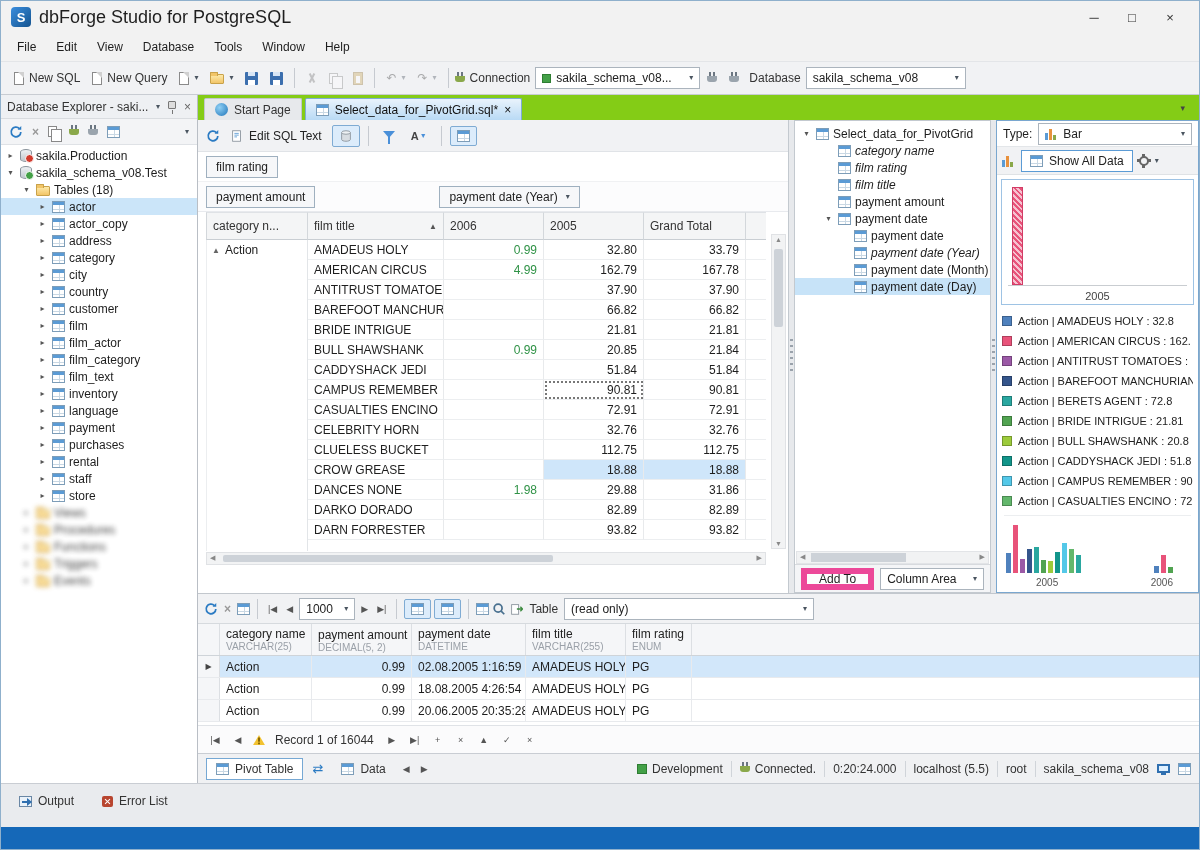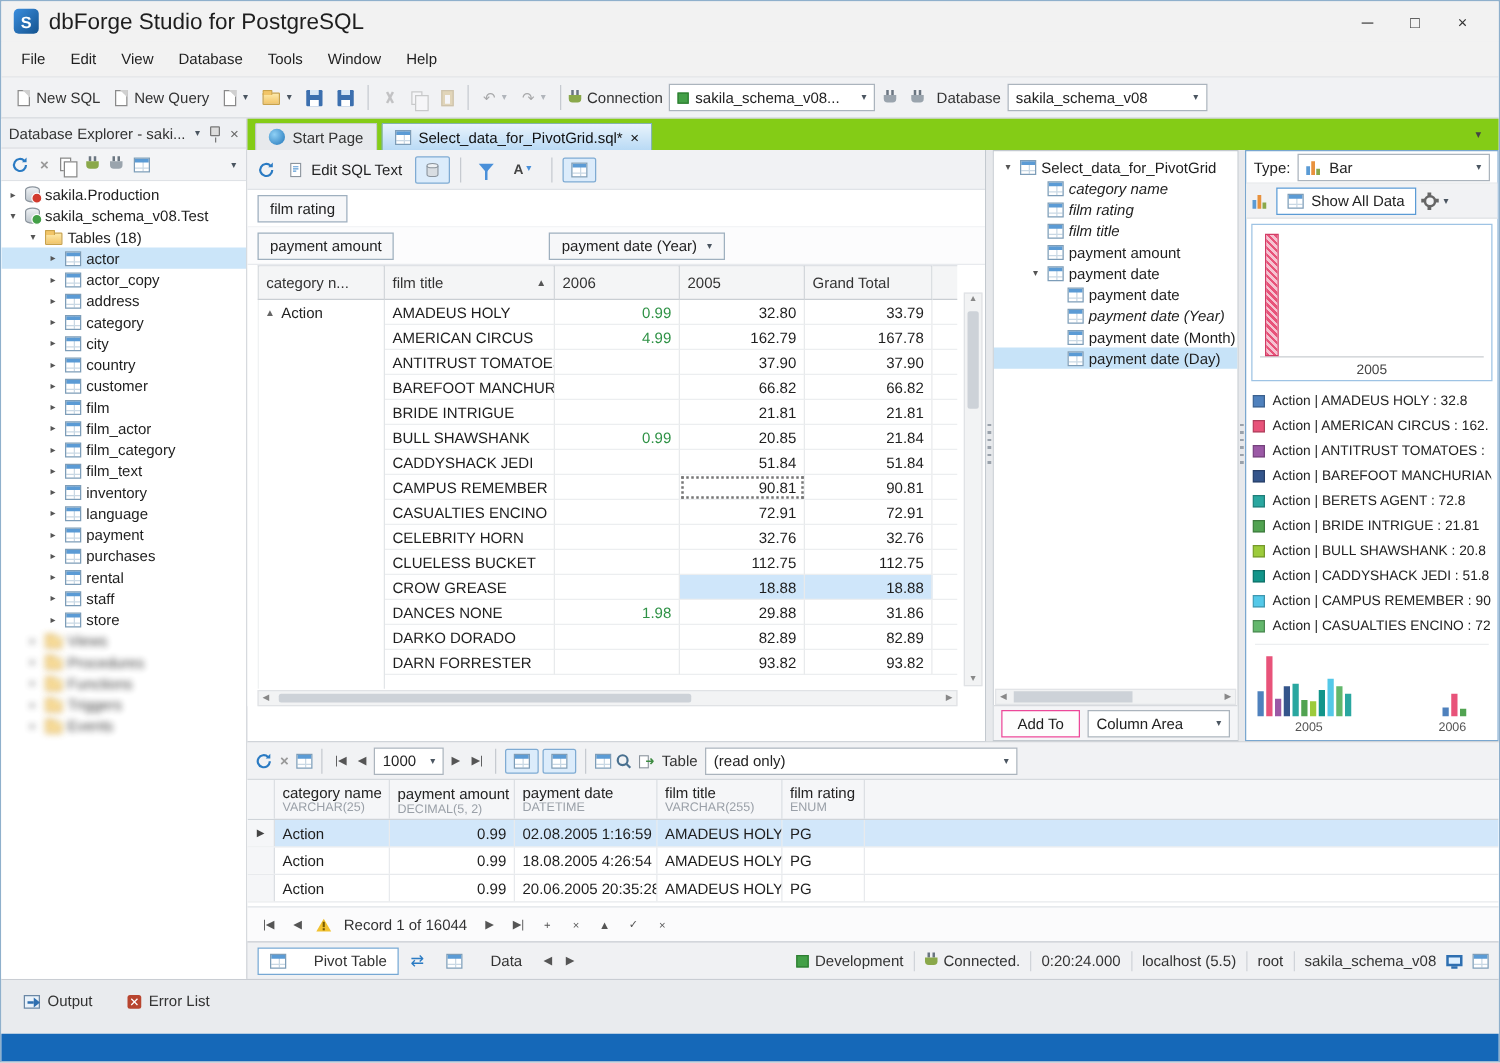--- a/index.html
+++ b/index.html
@@ -141,21 +141,21 @@
 .frow{display:flex;align-items:center;gap:4px;height:17px;white-space:nowrap;overflow:hidden}
 .frow .tw{width:11px;text-align:center;font-size:8px;color:#555;flex:none}
 .frow.sel{background:#c7e3f8}
 .lvl1{padding-left:28px}.lvl2{padding-left:44px}
 .it{font-style:italic}
 .fscroll{height:13px;margin:0 1px;background:#f1f2f3;border:1px solid #e2e4e7;position:relative;flex:none}
 .fscroll .arr{position:absolute;top:1px;font-size:7px;color:#888}
 .fscroll .arr.l{left:3px}.fscroll .arr.r{right:3px}
 .fscroll .fthumb{position:absolute;left:14px;top:1px;bottom:1px;width:95px;background:#cdd2d8}
 .ffooter{height:28px;display:flex;align-items:center;gap:6px;padding:0 6px;border-top:1px solid #d7dade;background:#f4f5f7;flex:none}
-.addto{height:22px;padding:0 12px;background:#fdfdfd;border:1px solid #ec4899;display:flex;align-items:center;white-space:nowrap}
+.addto{height:22px;padding:0 12px;background:#fdfdfd;border:6px solid #ec4899;display:flex;align-items:center;white-space:nowrap}
 .ffooter .combo{flex:1}
 
 
 .chart{flex:1;min-width:0;background:#fff;border:1px solid #7aa7cf;display:flex;flex-direction:column}
 .crow1{height:26px;display:flex;align-items:center;gap:6px;padding:0 6px;border-bottom:1px solid #e3e6e9;flex:none}
 .crow1 .combo{flex:1}
 .crow2{height:28px;display:flex;align-items:center;gap:6px;padding:0 5px;background:#f1f2f4;border-bottom:1px solid #dfe2e5;flex:none}
 .showall{height:22px;display:flex;align-items:center;gap:6px;padding:0 8px;background:#fff;border:1px solid #5b9bd5;color:#222;white-space:nowrap}
 .plot{margin:4px;height:126px;border:1px solid #9ec3e4;position:relative;background:#fff;flex:none}
 .baseline{position:absolute;left:6px;right:6px;bottom:18px;height:1px;background:#c9cdd1}
@@ -183,21 +183,21 @@
 .dh .tp{color:#9aa0a8;font-size:10px}
 .ind{width:22px;flex:none;background:#f5f6f8;border-right:1px solid #dcdfe3;display:flex;align-items:center;justify-content:center;color:#444;font-size:8px}
 .drow{display:flex;height:22px;border-bottom:1px solid #e8eaed}
 .dc{border-right:1px solid #e8eaed;display:flex;align-items:center;padding:0 6px;white-space:nowrap;overflow:hidden}
 .c0{width:92px;flex:none}.c1{width:100px;flex:none;justify-content:flex-end}.c2{width:114px;flex:none}.c3{width:100px;flex:none}.c4{width:66px;flex:none}.cr{flex:1;border-right:none}
 .drow.sel .dc{background:#d2e7fa}
 .recordbar{height:28px;display:flex;align-items:center;gap:5px;padding:0 8px;background:#fbfbfc;border-top:1px solid #e0e3e7;flex:none}
 .rnav{min-width:18px;height:18px;display:flex;align-items:center;justify-content:center;color:#555;font-size:9px}
 .rtext{color:#333;padding:0 4px}
 .bottombar{height:30px;display:flex;align-items:center;gap:5px;padding:0 8px;background:#f0f1f3;border-top:1px solid #c9cdd3;flex:none}
-.btab{height:22px;display:flex;align-items:center;gap:22px;padding:0 9px;color:#333;white-space:nowrap}
+.btab{height:22px;display:flex;align-items:center;gap:6px;padding:0 9px;color:#333;white-space:nowrap}
 .btab.active{background:#fff;border:1px solid #76a8d4}
 .swapbtn{color:#2b7bc3;font-size:13px;padding:0 4px}
 .pager{font-size:9px;color:#555;padding:0 3px}
 .status{margin-left:auto;display:flex;align-items:center;gap:8px}
 .sitem{display:flex;align-items:center;gap:5px;white-space:nowrap;color:#333}
 .ssep{width:1px;height:16px;background:#d0d4d9}
 
 
 .dock{height:44px;background:#e9ebee;border-top:1px solid #c9cdd3;display:flex;align-items:flex-start;gap:16px;padding:7px 12px}
 .docktab{display:flex;align-items:center;gap:6px;padding:3px 6px;color:#333}

